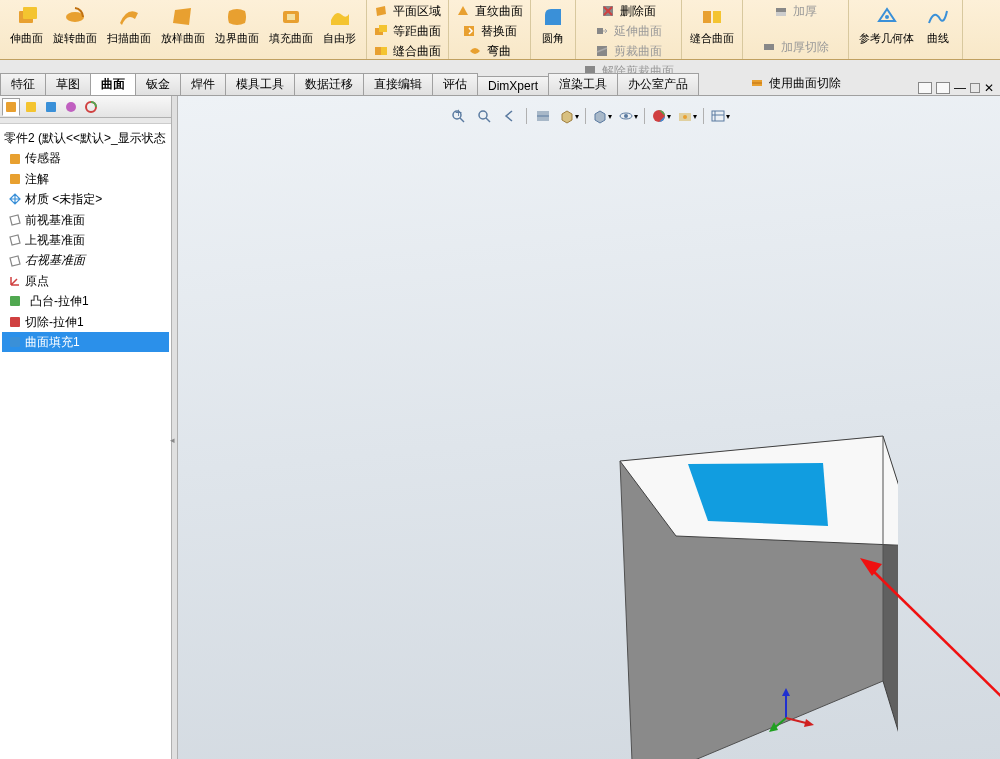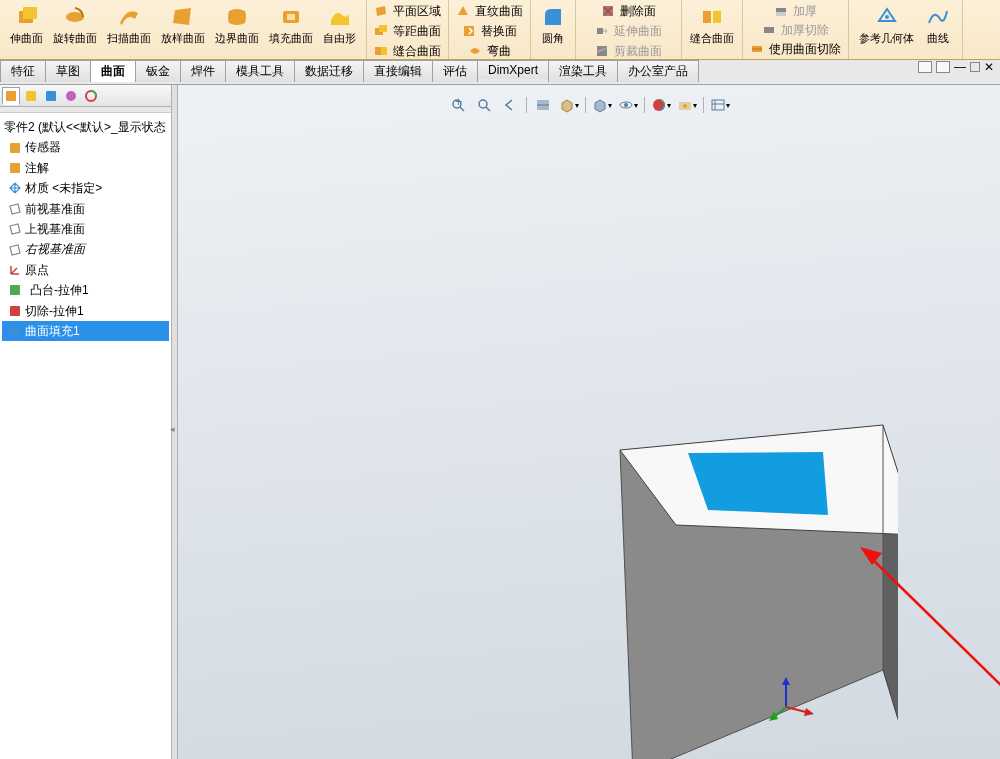--- a/index.html
+++ b/index.html
@@ -10,21 +10,21 @@
 .ribbon-group { display: flex; flex-direction: column; align-items: center; justify-content: space-between; padding: 2px 4px; border-right: 1px solid #d8c89e; }
 .ribbon-largebtn { display: flex; flex-direction: column; align-items: center; padding: 1px 4px; cursor: pointer; }
 .rb-icon { width: 28px; height: 28px; display: flex; align-items: center; justify-content: center; }
 .rb-label { font-size: 11px; text-align: right; line-height: 1.1; margin-top: 1px; }
 .ribbon-row { display: flex; align-items: center; gap: 2px; padding: 0 2px; }
 .ribbon-smallbtn { display: flex; align-items: center; gap: 3px; padding: 1px 3px; cursor: pointer; font-size: 11px; white-space: nowrap; }
 .ribbon-smallbtn.disabled { color: #999; }
 .sm-icon { width: 16px; height: 16px; display: inline-block; }
 
 
-.tabbar { height: 25px; background: #e8e8e8; display: flex; align-items: flex-start; border-bottom: 1px solid #a0a0a0; }
+.tabbar { height: 36px; background: #e8e8e8; display: flex; align-items: flex-end; border-bottom: 1px solid #a0a0a0; }
 .tab { padding: 2px 10px; border: 1px solid #a0a0a0; border-bottom: none; background: linear-gradient(#f4f4f4,#e0e0e0); margin-right: -1px; cursor: pointer; font-size: 12px; display: flex; align-items: center; }
 .tab.active { background: #fff; font-weight: bold; }
 .tabbar-right { margin-left: auto; display: flex; align-items: center; gap: 4px; padding-right: 6px; }
 .winicon { width: 14px; height: 12px; border: 1px solid #888; background: #f8f8f8; cursor: pointer; }
 
 
 .main { display: flex; height: calc(759px - 60px - 22px); }
 .sidebar { width: 172px; background: #fff; border-right: 1px solid #b0b0b0; display: flex; flex-direction: column; position: relative; }
 .sidebar-tabs { height: 22px; background: linear-gradient(#f8f8f8,#e4e4e4); border-bottom: 1px solid #b0b0b0; display: flex; align-items: center; gap: 2px; padding: 0 2px; }
 .sidetab-icon { width: 18px; height: 18px; border: 1px solid transparent; display: flex; align-items: center; justify-content: center; cursor: pointer; }
@@ -214,21 +214,21 @@
       <span class="rb-icon">
           <svg width="24" height="24">
             <rect x="3" y="6" width="8" height="12" class="ic-orange"></rect>
             <rect x="13" y="6" width="8" height="12" fill="#f4c430"></rect>
           </svg>
         </span>
       <span class="rb-label">缝合曲面</span>
     </div>
   </div>
 
-  <div class="ribbon-group" style="justify-content:flex-start;padding-top:2px;gap:0;">
+  <div class="ribbon-group" style="justify-content:flex-start;padding-top:2px;gap:17px;">
     <div class="ribbon-smallbtn disabled">
         <span class="sm-icon"><svg width="14" height="14">
             <rect x="2" y="4" width="10" height="4" class="ic-gray"></rect>
             <rect x="2" y="8" width="10" height="4" fill="#ccc"></rect>
           </svg></span>
         <span>加厚</span>
       </div>
     <div class="ribbon-smallbtn disabled">
         <span class="sm-icon"><svg width="14" height="14">
             <rect x="2" y="4" width="10" height="6" class="ic-gray"></rect>

